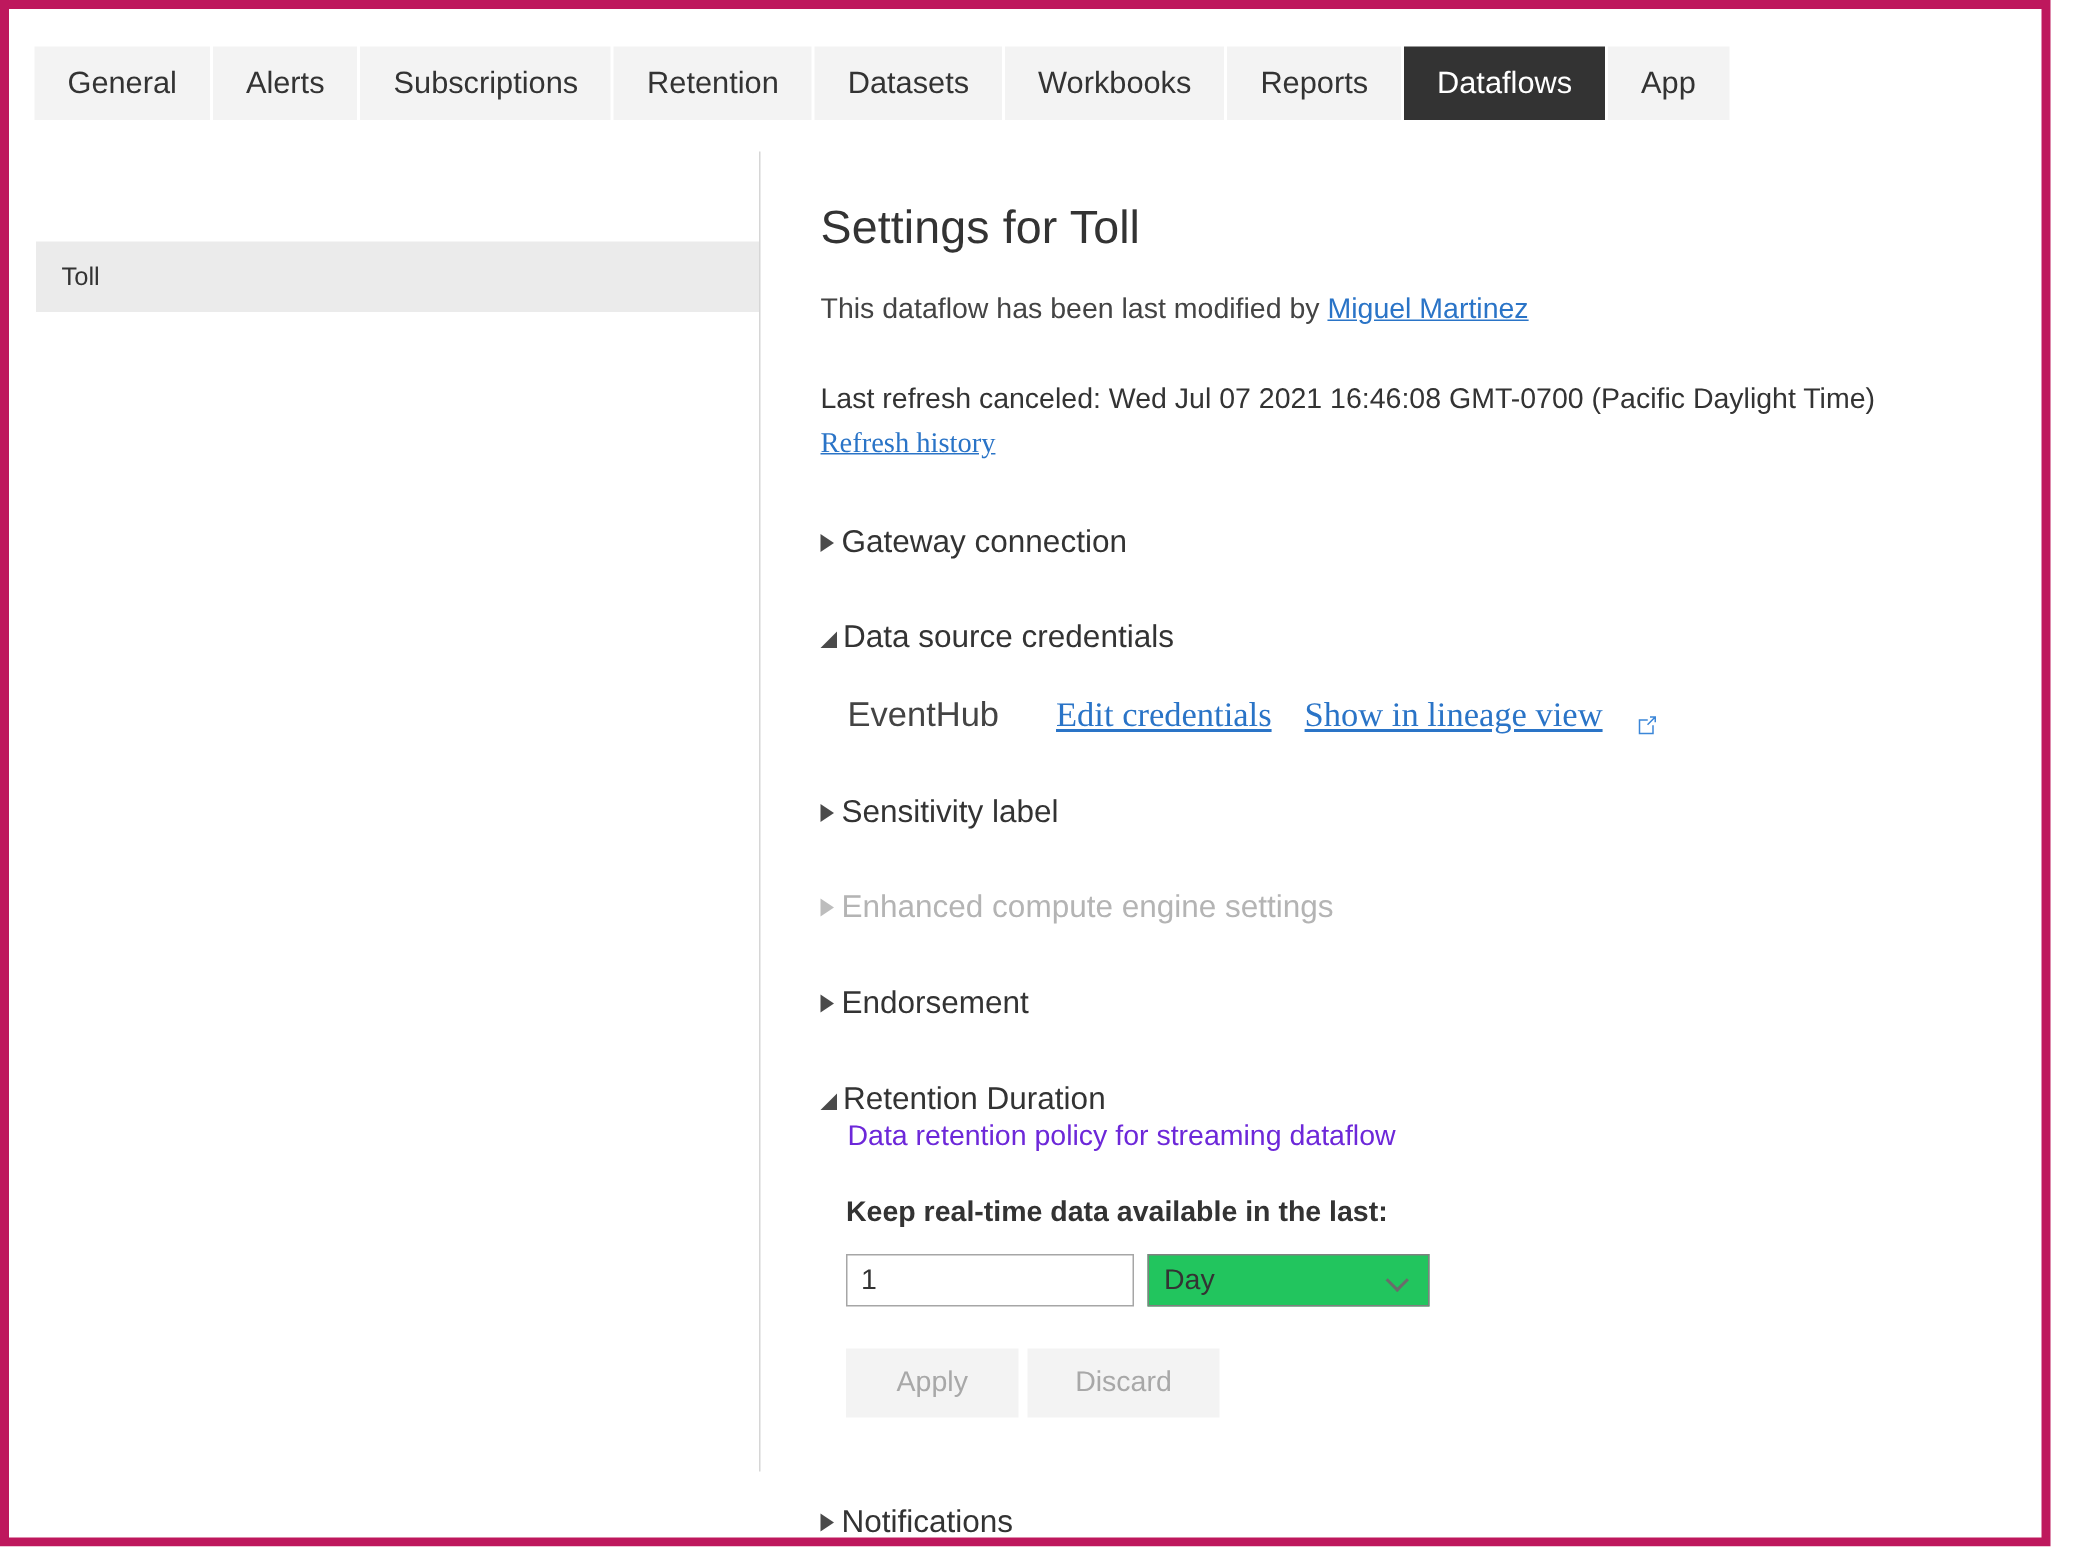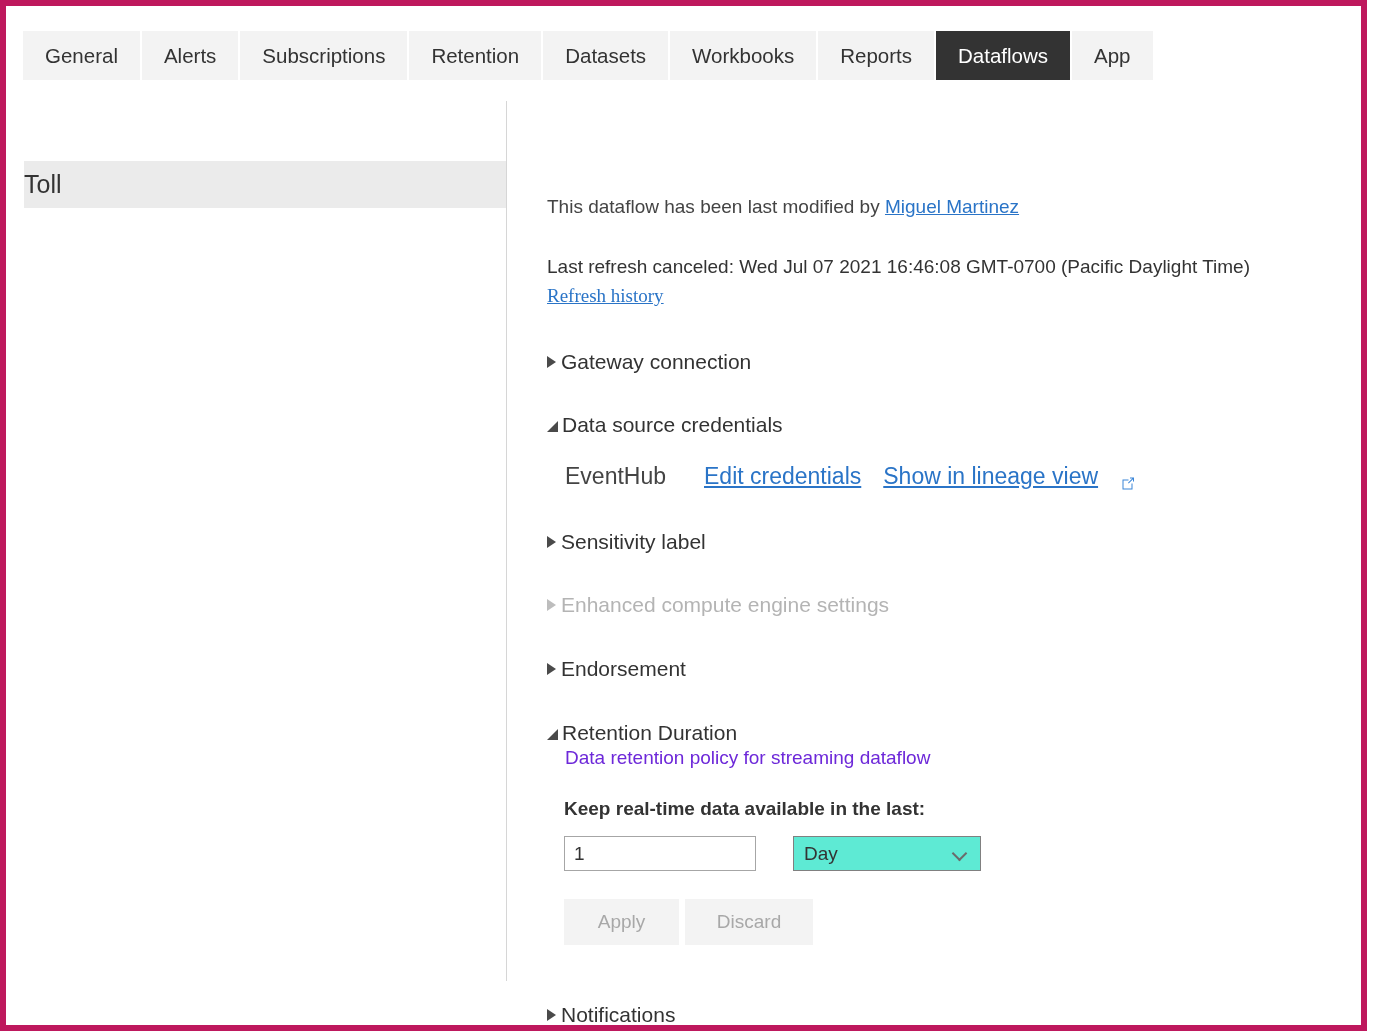--- a/index.html
+++ b/index.html
@@ -56,21 +56,22 @@
   }
   .sidebar-item {
     position: absolute;
     left: 18px;
     top: 60px;
     width: 482px;
     height: 47px;
     display: flex;
     align-items: center;
     box-sizing: border-box;
-    font-size: 25px;
+    padding-left: 17px;
+    font-size: 17px;
     color: #333333;
     cursor: pointer;
   }
   .sidebar-item.selected {
     background: #ebebeb;
   }
   .v-divider {
     position: absolute;
     left: 500px;
     top: 95px;
@@ -180,21 +181,21 @@
   .cred-row {
     position: absolute;
     left: 58px;
     display: flex;
     align-items: center;
     font-size: 23px;
     color: #444444;
     white-space: nowrap;
   }
   .cred-row .cred-name { margin-right: 38px; }
-  .cred-row .link { margin-right: 22px; }
+  .cred-row .link { margin-right: 22px; font-family: Liberation Serif, serif; }
   .ext-icon {
     display: inline-block;
     width: 16px;
     height: 16px;
     position: relative;
     top: 1px;
   }
 
   .sub-text {
     position: absolute;
@@ -228,28 +229,27 @@
     outline: none;
   }
   .unit-select {
     position: absolute;
     left: 759px;
     top: 830px;
     width: 188px;
     height: 35px;
     box-sizing: border-box;
     border: 1px solid #808080;
-    background: #5eead4;
+    background: #22c55e;
     display: flex;
     align-items: center;
     padding: 0 10px;
     font-size: 19px;
     color: #333333;
     cursor: pointer;
-    margin-left: 28px;
   }
   .unit-select .val { flex: 1; }
   .chev {
     width: 13px;
     height: 13px;
     position: relative;
     margin-right: 4px;
   }
   .chev::before {
     content: "";
@@ -297,20 +297,21 @@
 
   <div class="sidebar">
     <div class="sidebar-item selected">
       <span>Toll</span>
     </div>
   </div>
   <div class="v-divider"></div>
 
   <div class="main">
 
+    <div class="page-title">Settings for Toll</div>
 
     <div class="modified-line">
       <span>This dataflow has been last modified by </span><span class="link">Miguel Martinez</span>
     </div>
 
     <div class="refresh-line">Last refresh canceled: Wed Jul 07 2021 16:46:08 GMT-0700 (Pacific Daylight Time)</div>
     <div class="refresh-history">
       <span class="link">Refresh history</span>
     </div>
 

